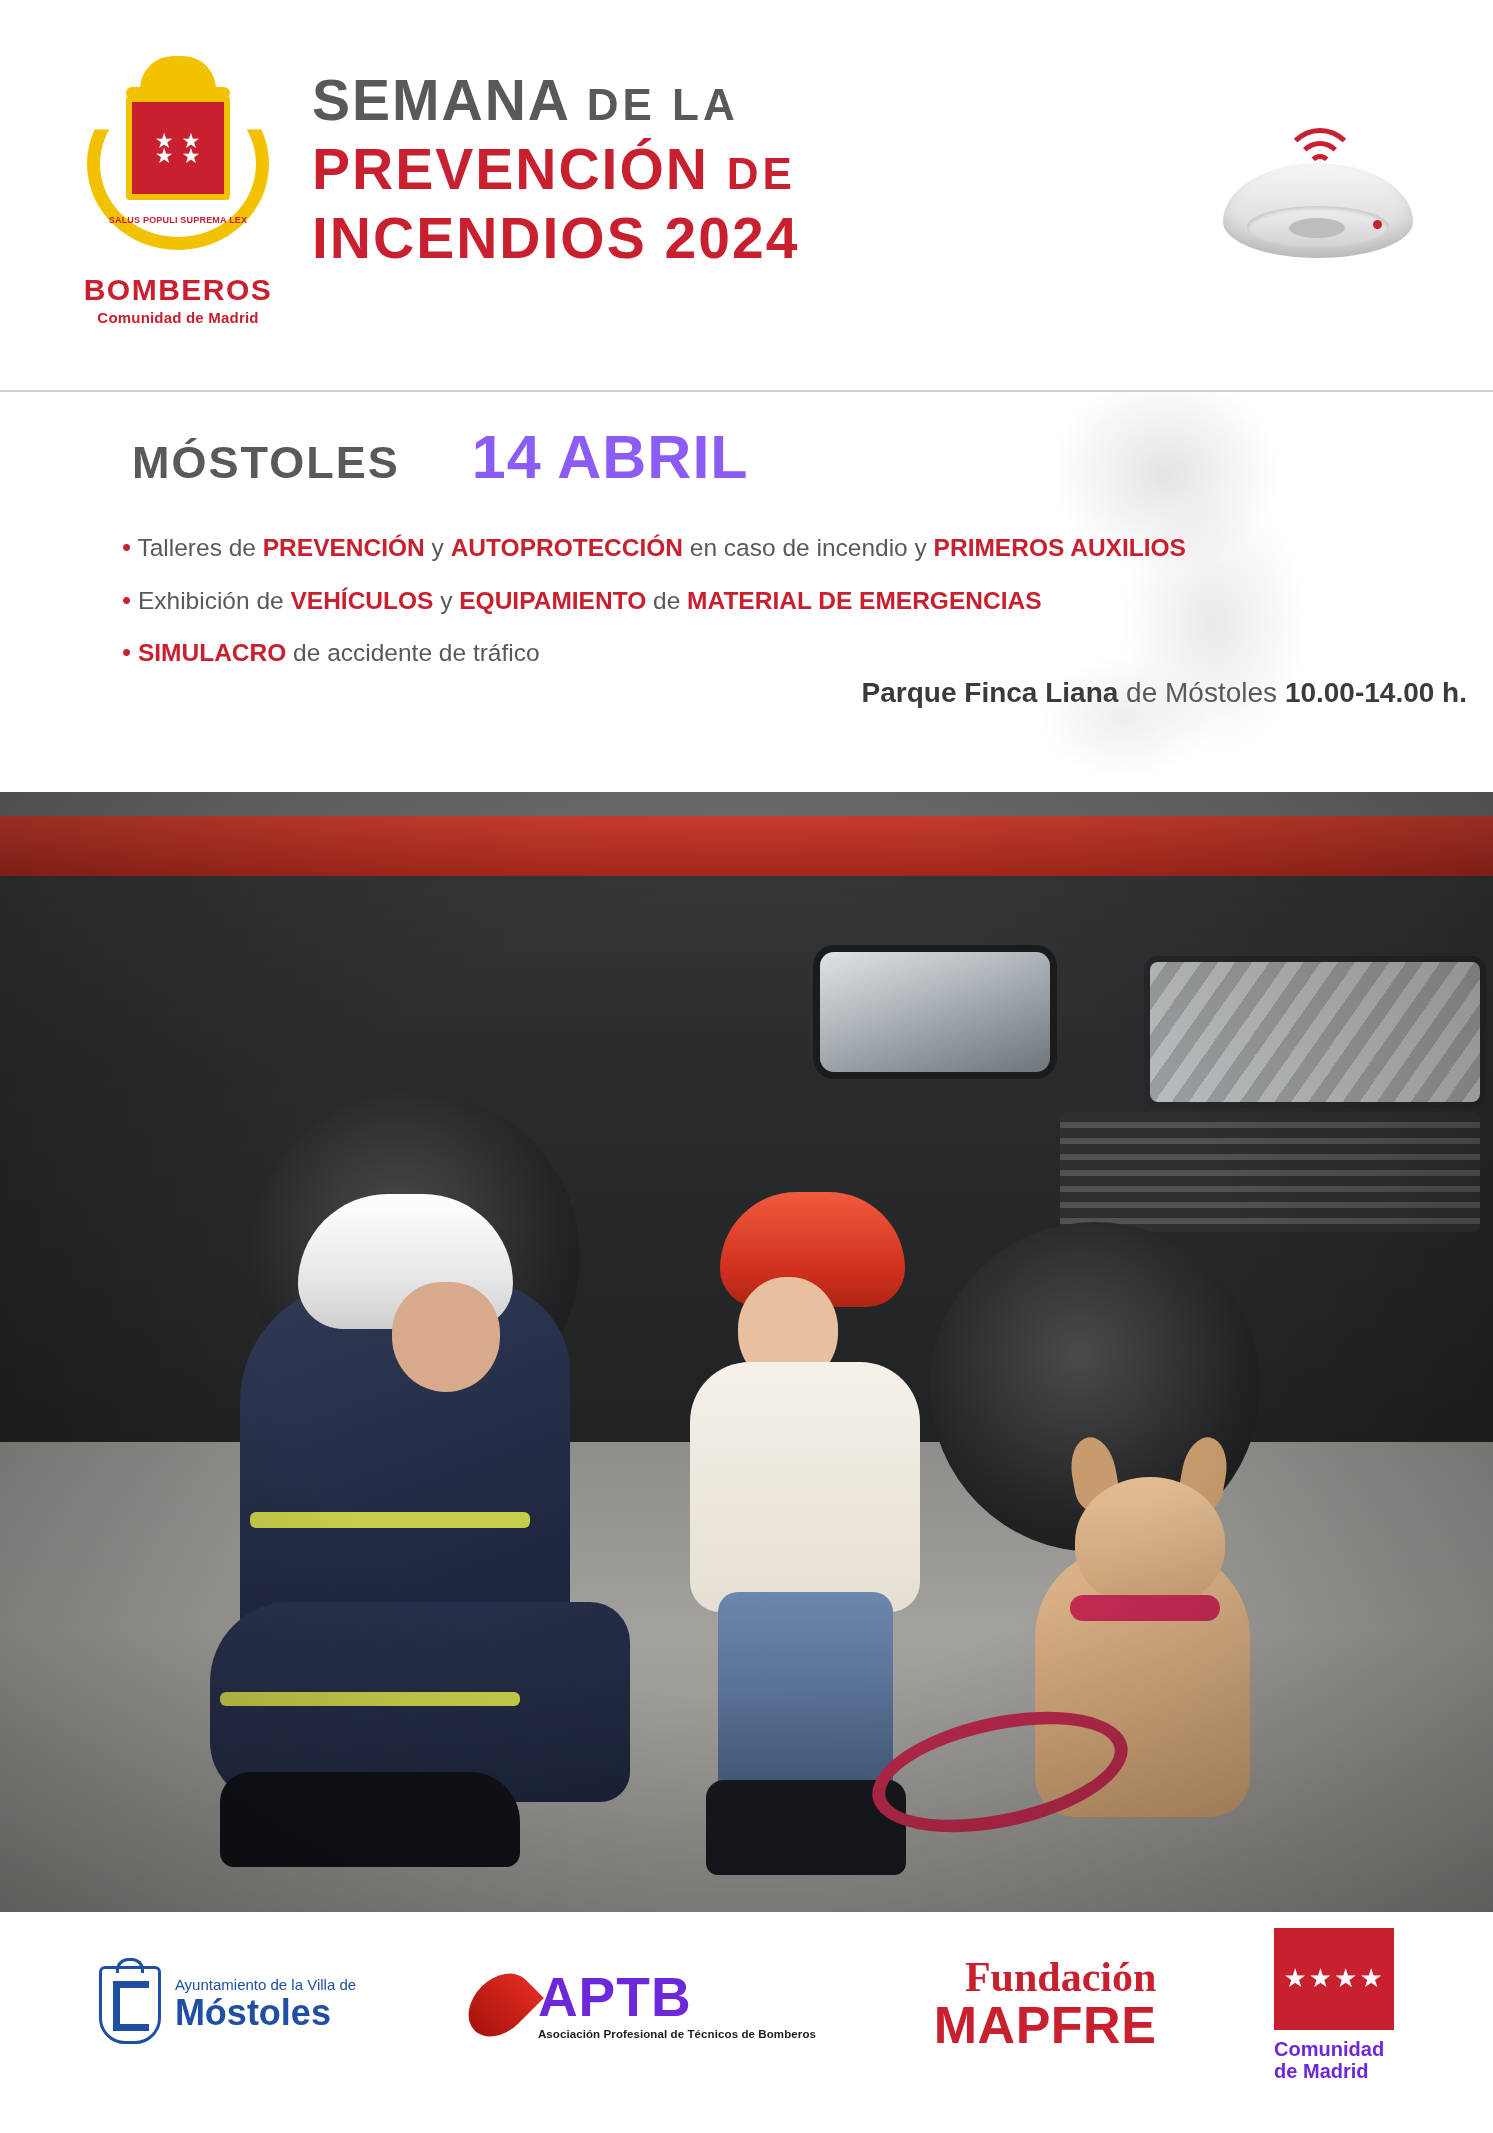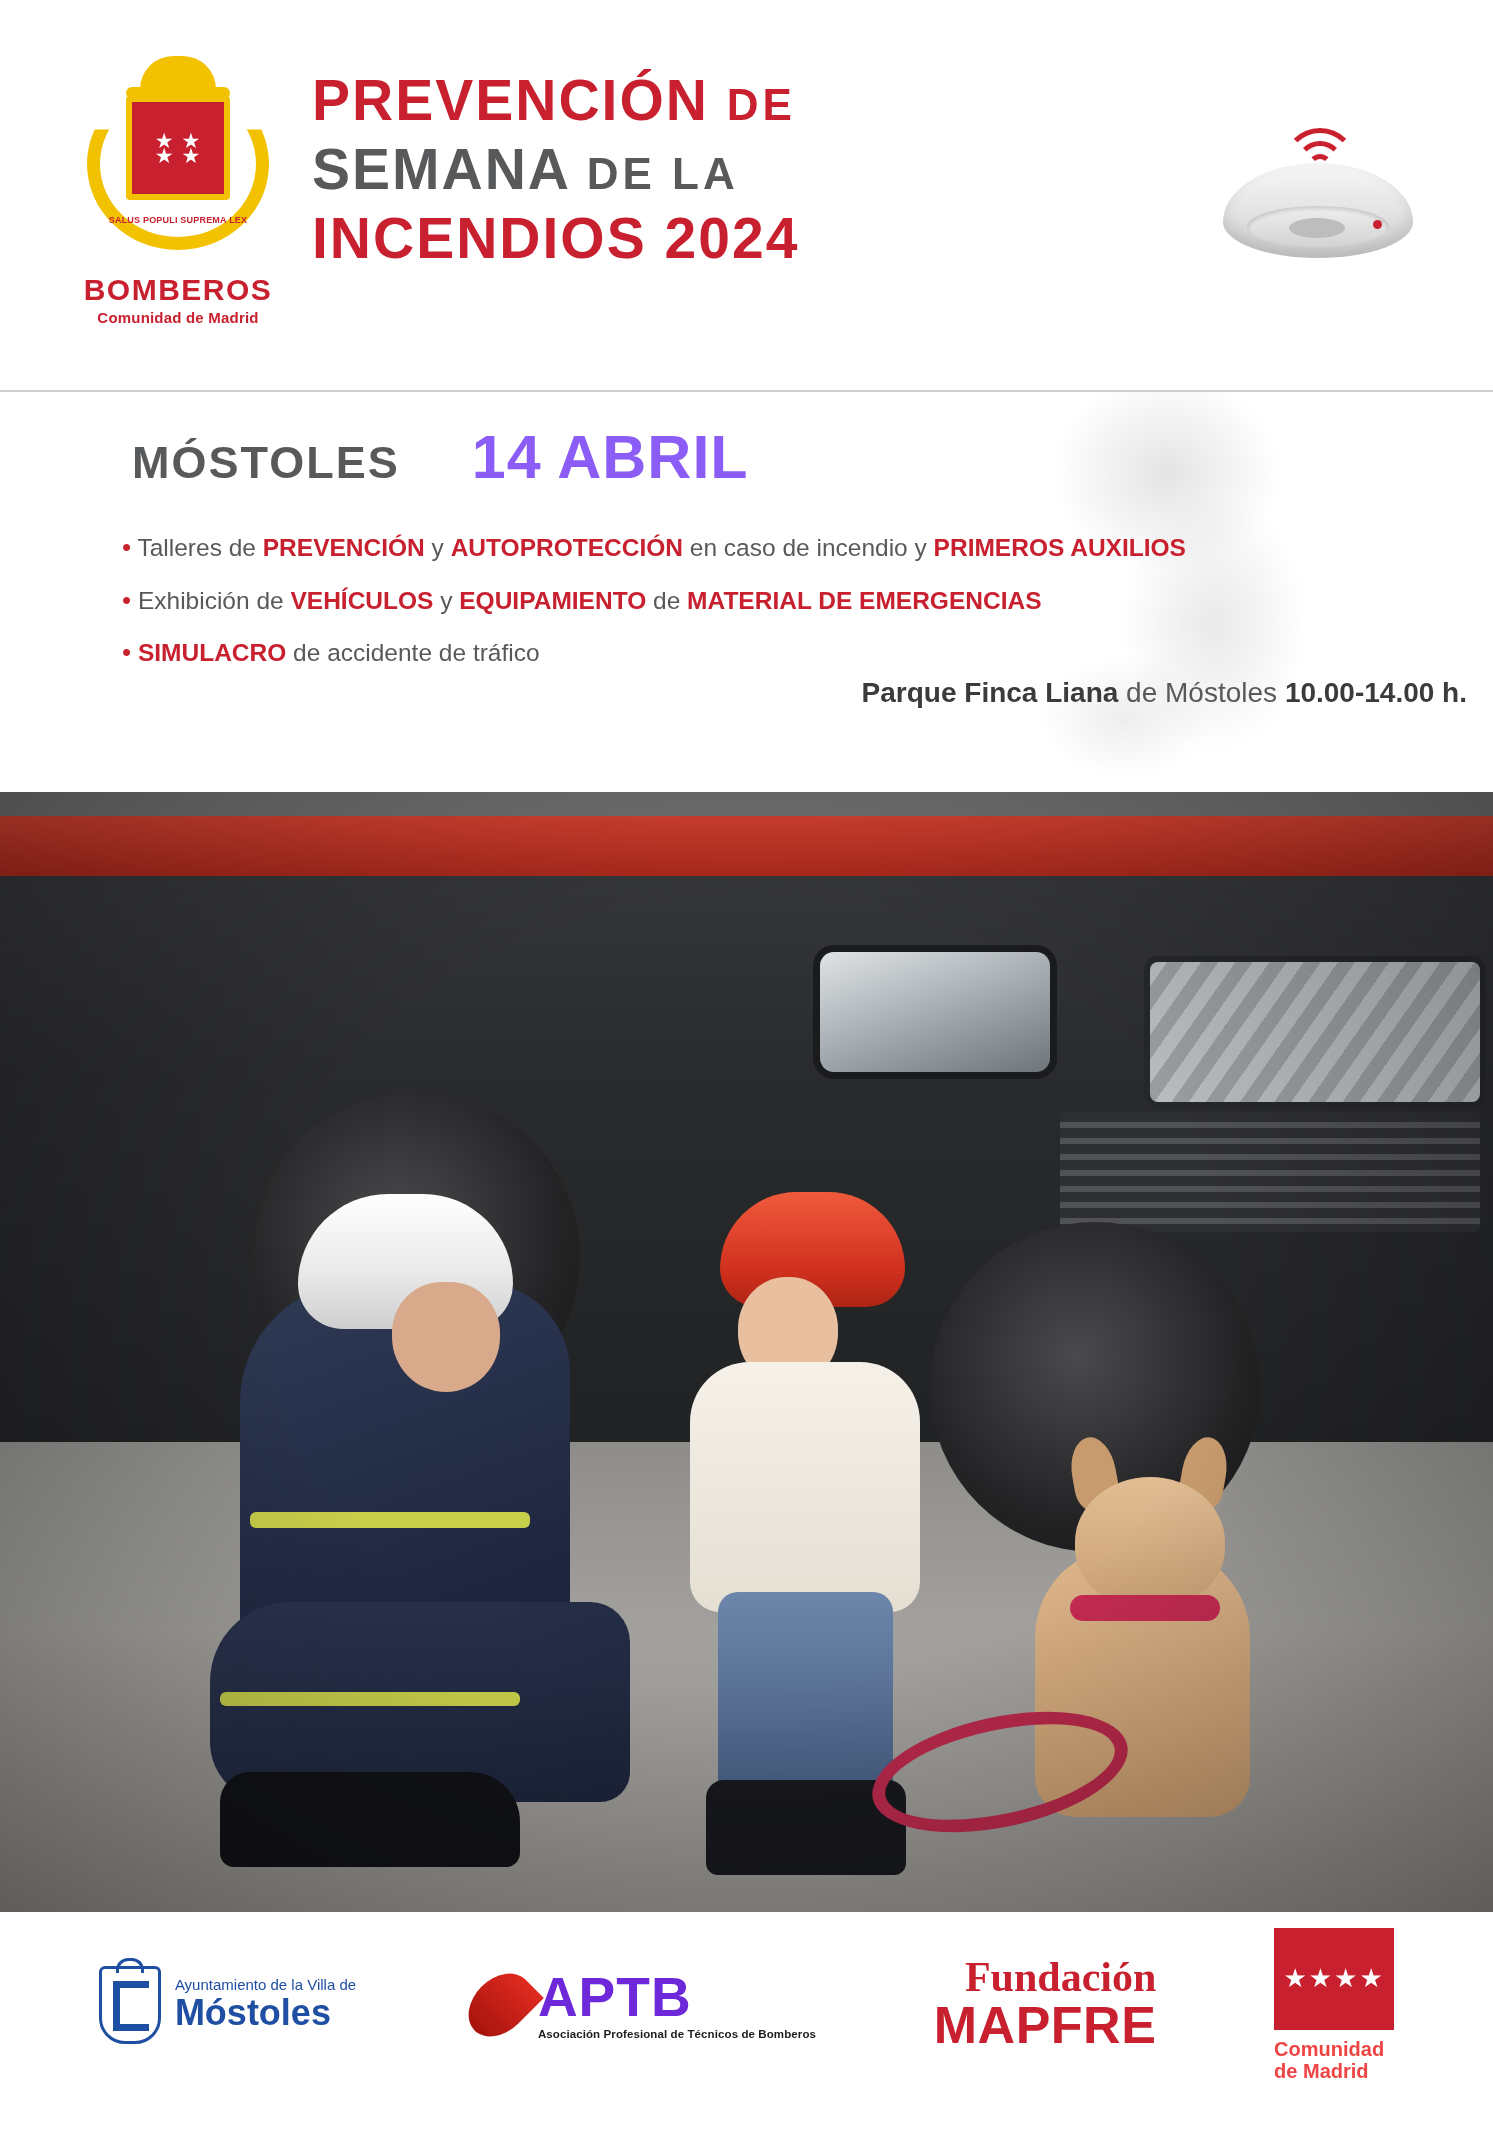--- a/index.html
+++ b/index.html
@@ -647,21 +647,21 @@
     margin: 0 auto;
   }
   .cm-stars {
     color: #ffffff;
     font-size: 26px;
     letter-spacing: 2px;
   }
   .cm-text {
     font-size: 20px;
     font-weight: bold;
-    color: #ef4444;
+    color: #6d28d9;
     margin-top: 8px;
     line-height: 1.1;
     text-align: left;
   }
 </style>
 </head>
 <body>
 
 <div class="poster">
 
@@ -675,26 +675,26 @@
           <div class="crest-stars">★ ★ ★ ★</div>
         </div>
         <div class="crest-motto">SALUS POPULI SUPREMA LEX</div>
       </div>
       <div class="logo-title">BOMBEROS</div>
       <div class="logo-sub">Comunidad de Madrid</div>
     </div>
 
     <div class="title-block">
       <div class="title-line">
+        <span class="t-gray">SEMANA</span>
+        <span class="t-gray t-small">DE LA</span>
+      </div>
+      <div class="title-line">
         <span class="t-red">PREVENCIÓN</span>
         <span class="t-red t-small">DE</span>
-      </div>
-      <div class="title-line">
-        <span class="t-gray">SEMANA</span>
-        <span class="t-gray t-small">DE LA</span>
       </div>
       <div class="title-line">
         <span class="t-red">INCENDIOS 2024</span>
       </div>
     </div>
 
     <div class="detector">
       <div class="wifi">
         <span class="w1"></span>
           <span class="w2"></span>

